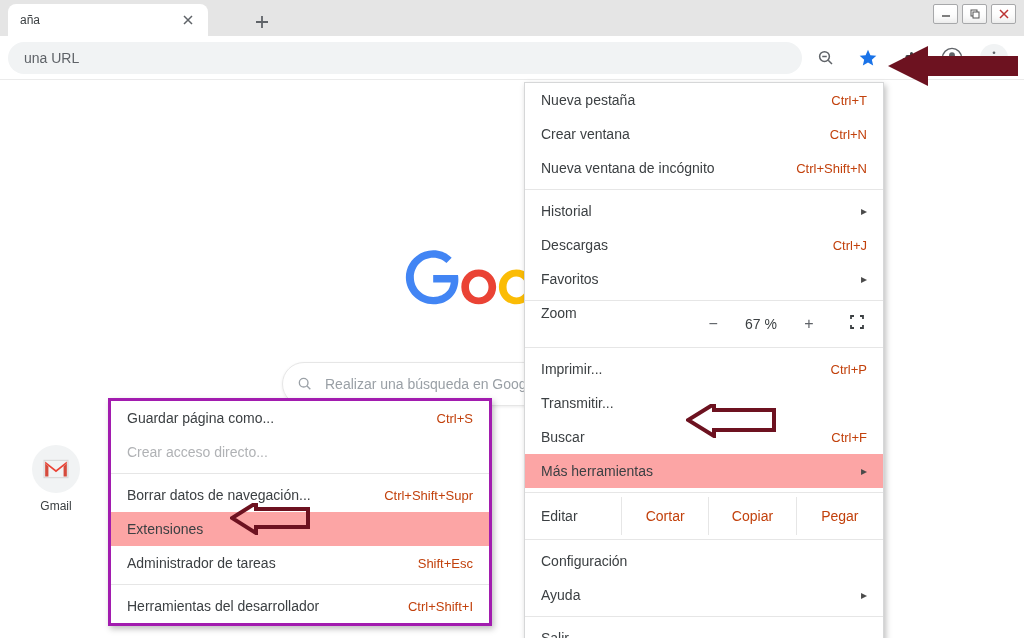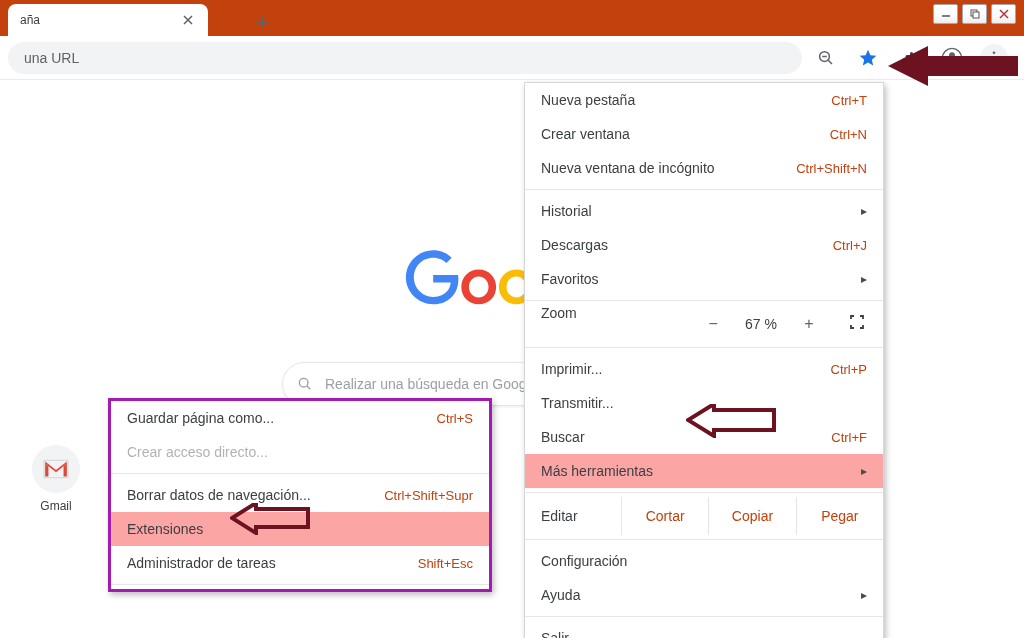--- a/index.html
+++ b/index.html
@@ -1,19 +1,19 @@
 <!DOCTYPE html>
 <html><head>
   <meta charset="utf-8">
   <style>
     * { margin:0; padding:0; box-sizing:border-box; font-family: "Segoe UI", Arial, sans-serif; }
     body { background:#fff; width:1024px; height:638px; position:relative; overflow:hidden; }
 
     
-    .tab-strip { height:36px; background:#c2410c; display:flex; align-items:flex-end; padding:0 8px;gap:32px; }
+    .tab-strip { height:36px; background:#e5e5e5; display:flex; align-items:flex-end; padding:0 8px;gap:32px; }
     .tab { background:#fff; border-top-left-radius:8px; border-top-right-radius:8px; height:32px;
            min-width:200px; display:flex; align-items:center; padding:0 12px; gap:8px; font-size:12px; color:#3c4043; }
     .tab .label { flex:1; overflow:hidden; white-space:nowrap; text-overflow:ellipsis; }
     .tab .close { width:16px; height:16px; display:flex; align-items:center; justify-content:center; color:#5f6368; }
     .new-tab { width:28px; height:28px; display:flex; align-items:center; justify-content:center;
                margin-left:8px; color:#3c4043; border-radius:50%; }
 
     .win-ctrls { position:absolute; top:4px; right:8px; display:flex; gap:0; }
     .wc-btn { width:25px; height:20px; border:1px solid #a7a8aa; background:#fdfdfd;
               display:flex; align-items:center; justify-content:center; border-radius:2px; margin-left:4px;
@@ -277,20 +277,24 @@
     <span class="shortcut-key">Ctrl+Shift+Supr</span>
   </div>
   <div class="menu-row hovered">
     <span class="label">Extensiones</span>
   </div>
   <div class="menu-row">
     <span class="label">Administrador de tareas</span>
     <span class="shortcut-key">Shift+Esc</span>
   </div>
   <div class="menu-sep"></div>
+  <div class="menu-row">
+    <span class="label">Herramientas del desarrollador</span>
+    <span class="shortcut-key">Ctrl+Shift+I</span>
+  </div>
 </div>
 
 <div class="arrow" style="top:46px; right:6px;">
   <svg width="130" height="50">
       <path d="M130 10 L40 10 L40 0 L0 20 L40 40 L40 30 L130 30 Z" fill="#6d1220"></path>
     </svg>
 </div>
 <div class="arrow" style="top:404px; left:686px;">
   <svg width="90" height="34">
       <path d="M88 6 L28 6 L28 0 L2 16 L28 32 L28 26 L88 26 Z" fill="none" stroke="#6d1220" stroke-width="4"></path>

